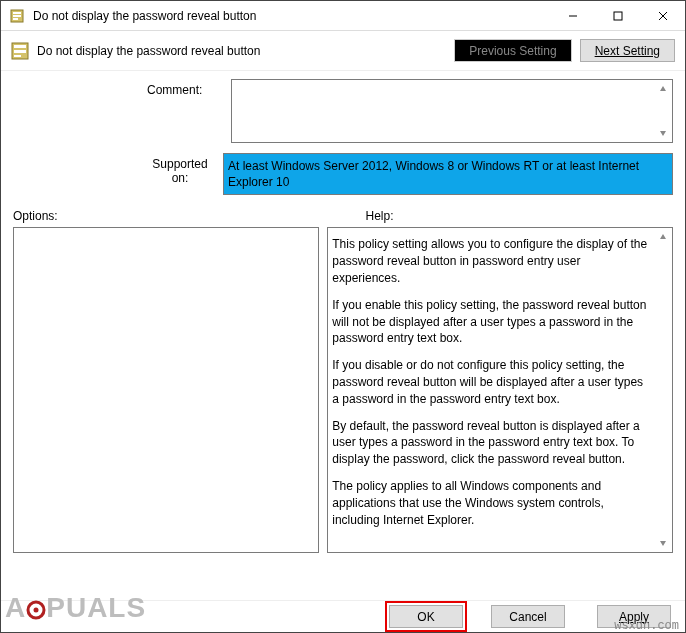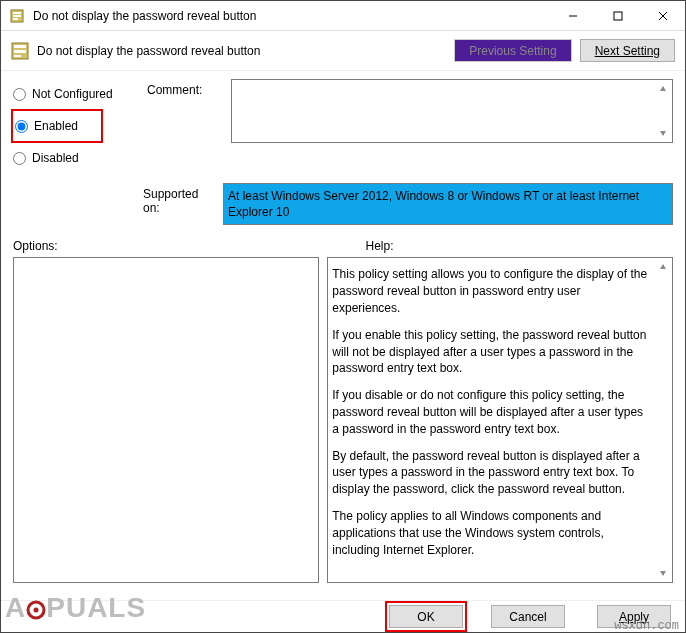--- a/index.html
+++ b/index.html
@@ -26,21 +26,21 @@
     display: flex; align-items: center; height: 40px; padding: 0 10px;
     border-bottom: 1px solid #eee;
   }
   .toolbar-icon { width: 18px; height: 18px; margin-right: 8px; }
   .toolbar-title { flex: 1; font-size: 12px; }
   .btn {
     height: 23px; padding: 0 14px; font-size: 12px;
     background: #e1e1e1; border: 1px solid #adadad; cursor: pointer;
   }
   .btn + .btn { margin-left: 8px; text-decoration: underline; }
-  .btn.disabled { color: #888; border-color: #ccc; background: #4c1d95; }
+  .btn.disabled { color: #888; border-color: #ccc; background: #000000; }
   .content { position: relative; padding: 8px 12px 0 12px; height: calc(100% - 30px - 40px - 44px); }
   .top-grid { display: grid; grid-template-columns: 130px 80px 1fr; gap: 0 4px; }
   .left-col { grid-column: 1; }
   .radio-row { display: flex; align-items: center; height: 22px; cursor: pointer; margin: 4px 0; }
   .radio-row input { margin: 0 6px 0 0; }
   .highlight-enabled { border: 2px solid #e60000; width: 92px; padding: 0 2px; margin-left: -2px; }
   .label-col { grid-column: 2; padding-top: 4px; }
   .comment-box {
     grid-column: 3; height: 64px; border: 1px solid #7a7a7a; background: #fff;
     position: relative;
@@ -122,55 +122,39 @@
         </svg>
     </span>
     <span class="toolbar-title">Do not display the password reveal button</span>
     <button class="btn disabled">Previous Setting</button>
     <button class="btn">Next Setting</button>
   </div>
 
   <div class="content">
     <div class="top-grid">
 
-      <div class="left-col">
-        <label class="radio-row">
-          <input type="radio" name="state" style="">
-          <span>Not Configured</span>
-        </label>
-        <div class="highlight-enabled">
-          <label class="radio-row">
-            <input type="radio" name="state" checked="" style="">
-            <span>Enabled</span>
-          </label>
-        </div>
-        <label class="radio-row">
-          <input type="radio" name="state" style="">
-          <span>Disabled</span>
-        </label>
-      </div>
 
       <div class="label-col">Comment:</div>
 
       <div class="comment-box">
         <div class="scroll-arrow top-arr">
             <svg viewBox="0 0 8 8">
               <polygon points="4,1 7,6 1,6"></polygon>
             </svg>
           </div>
         <div class="scroll-arrow bot-arr">
             <svg viewBox="0 0 8 8">
               <polygon points="1,2 7,2 4,7"></polygon>
             </svg>
           </div>
       </div>
 
       <div class="supported-row">
         <div></div>
-        <div style="text-align:left;padding-right:6px;padding-top:4px;">Supported on:</div>
+        <div style="text-align:center;padding-right:6px;padding-top:4px;">Supported on:</div>
         <div class="supported-box">At least Windows Server 2012, Windows 8 or Windows RT or at least Internet Explorer 10</div>
       </div>
     </div>
 
     <div class="oh-row">
       <div class="oh-left">Options:</div>
       <div class="oh-right">Help:</div>
     </div>
 
     <div class="panels-row">

